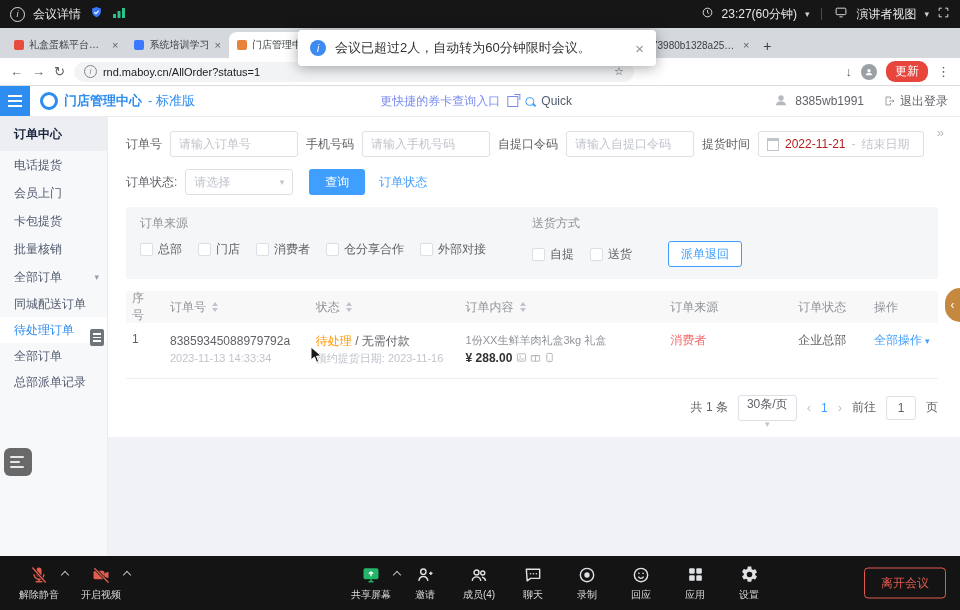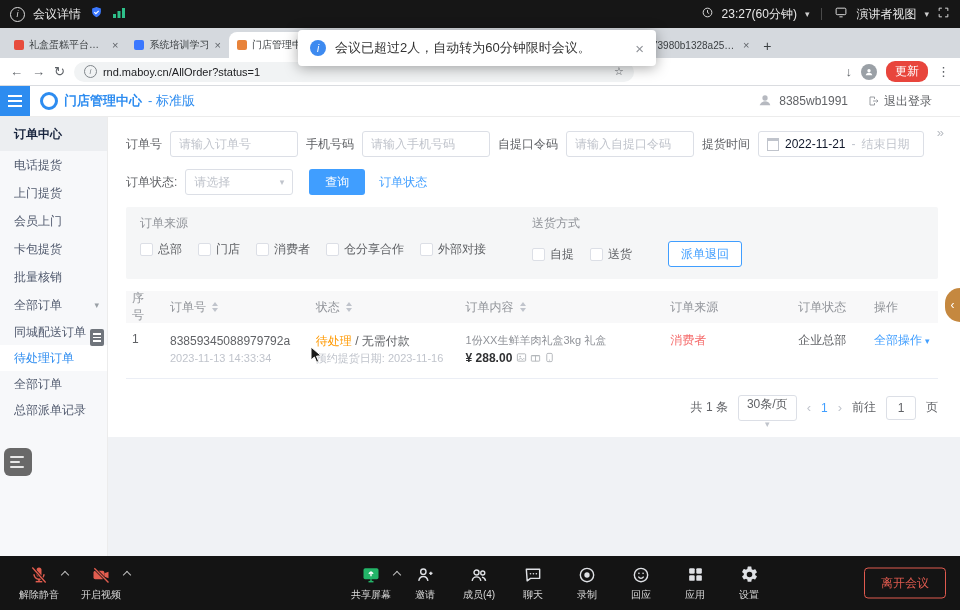--- a/index.html
+++ b/index.html
@@ -42,21 +42,21 @@
   .hamburger i{width:14px;height:2px;background:#fff;display:block;}
   .applogo{display:flex;align-items:center;gap:6px;margin-left:10px;color:#2d8cf0;font-size:13px;font-weight:bold;}
   .logo-circle{width:12px;height:12px;border:3px solid #2d8cf0;border-radius:50%;box-sizing:content-box;}
   .app-center{position:absolute;left:50%;transform:translateX(-52%);display:flex;align-items:center;gap:7px;font-size:12px;}
   .quick-entry{color:#7a8bef;}
   .extlink-ic{position:relative;width:9px;height:9px;border:1px solid #7a8bef;display:inline-block;}
   .extlink-ic::after{content:"";position:absolute;right:-3px;top:-3px;width:5px;height:5px;border-top:1px solid #7a8bef;border-right:1px solid #7a8bef;}
   .search-ic{width:7px;height:7px;border:1.5px solid #409eff;border-radius:50%;position:relative;display:inline-block;}
   .search-ic::after{content:"";position:absolute;width:4px;height:1.5px;background:#409eff;transform:rotate(45deg);right:-3px;bottom:-1px;}
   .quick-word{color:#515a6e;}
-  .app-user{margin-left:auto;display:flex;align-items:center;gap:6px;color:#606266;font-size:12px;padding-right:28px;}
+  .app-user{margin-left:auto;display:flex;align-items:center;gap:6px;color:#606266;font-size:12px;padding-right:12px;}
   .app-user .logout{margin-left:14px;display:flex;align-items:center;gap:4px;}
   .appbody{flex:1;display:flex;min-height:0;position:relative;}
   
   .sidebar{width:107px;background:#f7f8fa;border-right:1px solid #ececec;font-size:12px;color:#515a6e;flex:0 0 auto;}
   .side-h{height:34px;line-height:34px;padding-left:14px;background:#eceef1;color:#17233d;font-weight:bold;font-size:12px;}
   .side-item{height:28px;line-height:28px;padding-left:14px;cursor:pointer;}
   .side-group{height:28px;line-height:28px;padding:0 8px 0 14px;display:flex;align-items:center;}
   .side-group .cg{margin-left:auto;font-size:9px;color:#9aa0a6;}
   .side-sub{height:26px;line-height:26px;padding-left:14px;cursor:pointer;}
   .side-sub.active{background:#fff;color:#2d8cf0;}
@@ -67,21 +67,21 @@
   .main{flex:1;display:flex;flex-direction:column;min-width:0;background:#f0f2f5;}
   .card{background:#fff;padding:14px 22px 16px 18px;position:relative;}
   .collapse-ic{position:absolute;right:16px;top:8px;color:#b8bcc2;font-size:13px;}
   .frow{display:flex;align-items:center;gap:8px;font-size:12px;color:#606266;margin-bottom:12px;}
   .finput{width:128px;height:26px;border:1px solid #dcdfe6;border-radius:3px;font-size:12px;padding:0 8px;
           color:#606266;box-sizing:border-box;background:#fff;font-family:inherit;}
   .finput::placeholder{color:#c0c4cc;}
   .daterange{width:166px;height:26px;border:1px solid #dcdfe6;border-radius:3px;display:flex;align-items:center;
              gap:6px;padding:0 8px;box-sizing:border-box;background:#fff;}
   .cal-ic{width:10px;height:9px;border:1px solid #c0c4cc;border-top:3px solid #c0c4cc;display:inline-block;}
-  .date-val{color:#0f172a;}
+  .date-val{color:#b91c1c;}
   .date-sep{color:#c0c4cc;}
   .date-ph{color:#c0c4cc;}
   .fselect{width:108px;height:26px;border:1px solid #dcdfe6;border-radius:3px;display:flex;align-items:center;
            padding:0 8px;box-sizing:border-box;color:#c0c4cc;background:#fff;}
   .fselect .cg{margin-left:auto;color:#c0c4cc;font-size:9px;}
   .btn-primary{background:#409eff;color:#fff;border:none;border-radius:3px;height:26px;padding:0 16px;font-size:12px;font-family:inherit;}
   .link-blue{color:#409eff;font-size:12px;}
   .filterbox{background:#f5f6f7;border-radius:2px;padding:8px 14px 12px;display:flex;gap:46px;margin-bottom:12px;}
   .gtitle{font-size:12px;color:#909399;margin-bottom:9px;}
   .cbrow{display:flex;align-items:center;gap:16px;font-size:12px;color:#606266;}
@@ -256,20 +256,26 @@
       <div class="appheader">
         <div class="hamburger">
             <i></i>
             <i></i>
             <i></i>
           </div>
         <div class="applogo">
           <span class="logo-circle"></span>
           <span>门店管理中心</span>
           <span style="font-weight:normal">- 标准版</span>
+        </div>
+        <div class="app-center">
+          <span class="quick-entry">更快捷的券卡查询入口</span>
+          <span class="extlink-ic"></span>
+          <span class="search-ic"></span>
+          <span class="quick-word">Quick</span>
         </div>
         <div class="app-user">
           <span>
             <svg width="16" height="16" viewBox="0 0 24 24">
                 <circle cx="12" cy="9" r="4" fill="#b6b9c0"></circle>
                 <path d="M4 20c1-4 4.2-6 8-6s7 2 8 6z" fill="#b6b9c0"></path>
               </svg>
           </span>
           <span>8385wb1991</span>
           <span class="logout">
@@ -280,21 +286,20 @@
             <span>退出登录</span>
           </span>
         </div>
       </div>
 
       <div class="appbody">
 
         <div class="sidebar">
           <div class="side-h">订单中心</div>
           <div class="side-item">电话提货</div>
-          <div class="side-item">上门提货</div>
           <div class="side-item">会员上门</div>
           <div class="side-item">卡包提货</div>
           <div class="side-item">批量核销</div>
           <div class="side-group">
             <span>全部订单</span>
             <span class="cg">▾</span>
           </div>
           <div class="side-sub">同城配送订单</div>
           <div class="side-sub active">待处理订单</div>
           <div class="side-sub">全部订单</div>

